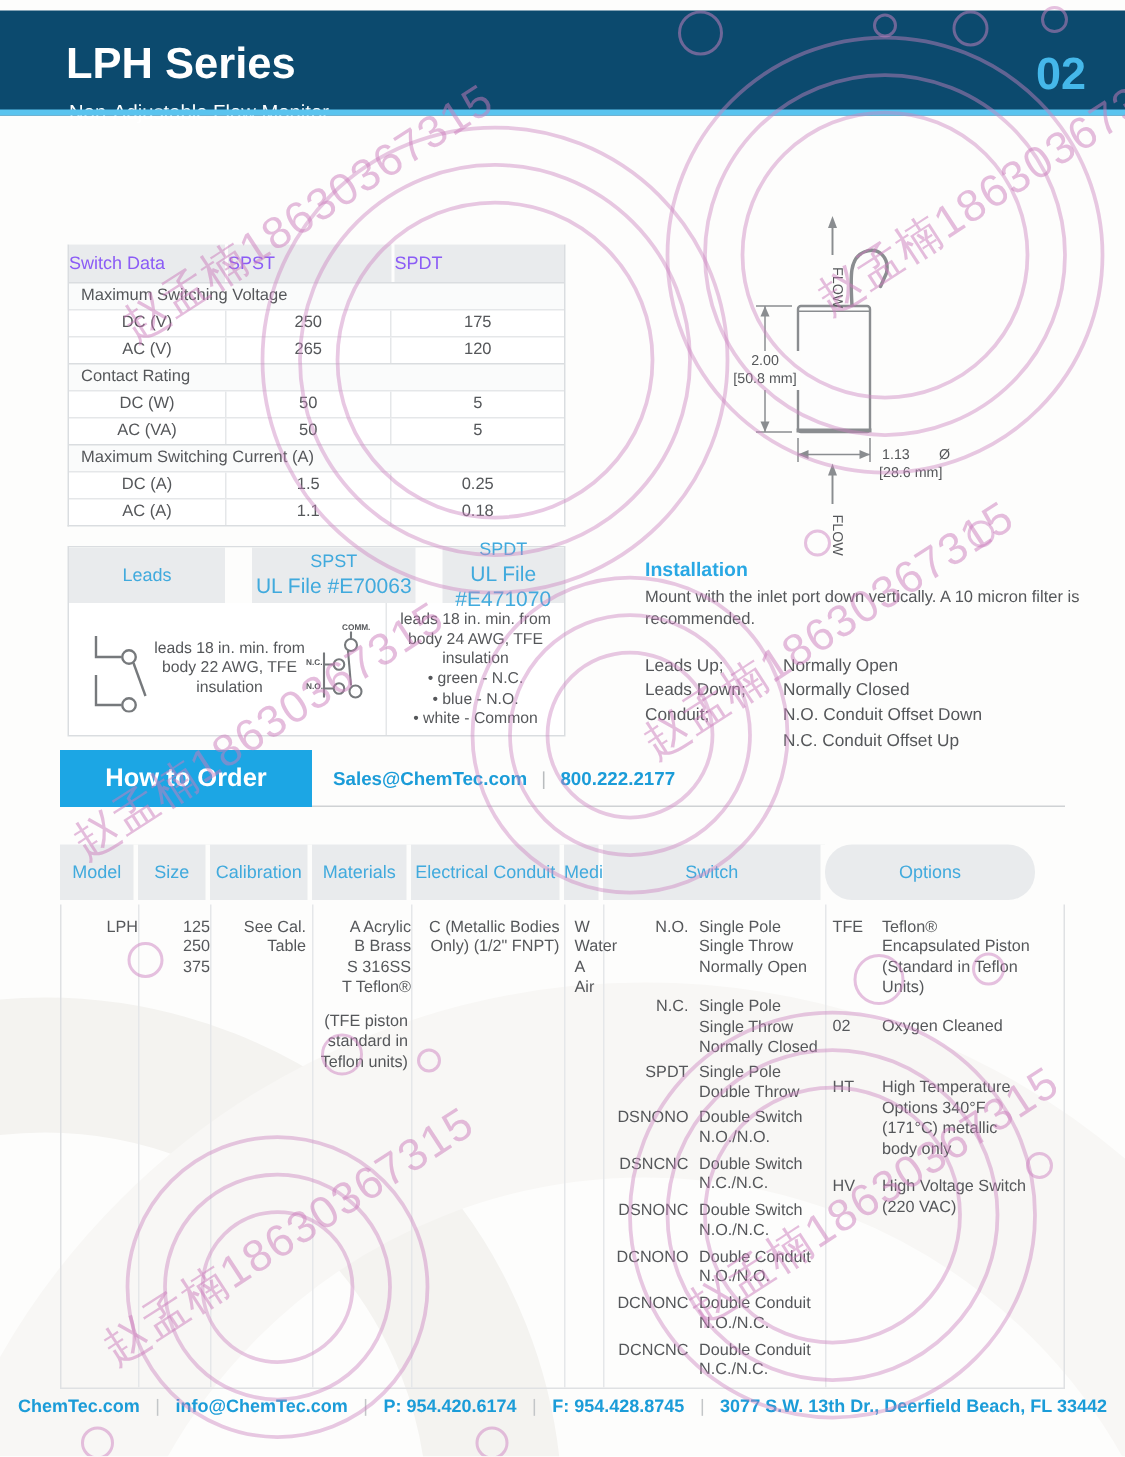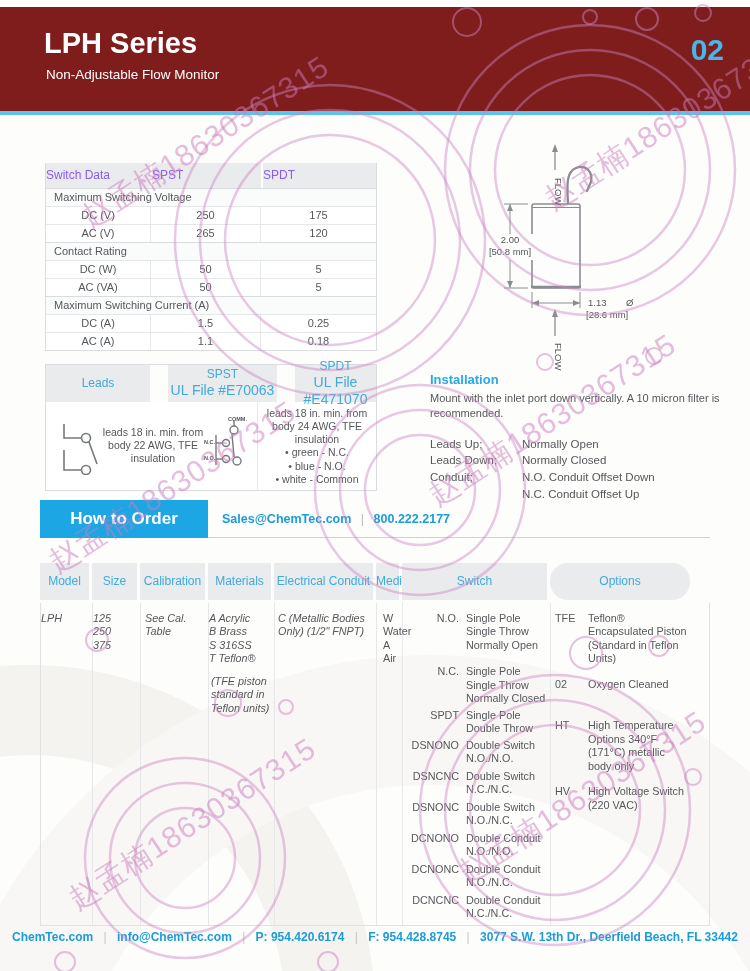--- a/index.html
+++ b/index.html
@@ -2,21 +2,21 @@
 <html><head>
 <meta charset="utf-8">
 <style>
   html,body{margin:0;padding:0;background:#fff;}
   .page{position:relative;width:750px;height:971px;background:#fdfdfc;overflow:hidden;
         font-family:"Liberation Sans",sans-serif;color:#55575a;}
   .layer{position:absolute;inset:0;}
   #ghost{z-index:0;} #content{z-index:1;} #wm{z-index:5;pointer-events:none;}
 
   
-  .banner{position:absolute;left:0;top:7px;width:750px;height:108px;background:#7f1d1d;}
+  .banner{position:absolute;left:0;top:7px;width:750px;height:70px;background:#0c4a6e;}
   .banner-strip{position:absolute;left:0;bottom:0;width:100%;height:4px;background:#5ac4ef;}
   .banner-title{position:absolute;left:44px;top:20px;font-size:29px;font-weight:bold;color:#ffffff;}
   .banner-subtitle{position:absolute;left:46px;top:60px;font-size:13.5px;color:#ffffff;}
   .banner-pagenum{position:absolute;right:26px;top:26px;font-size:30px;font-weight:bold;color:#45b8ea;}
 
   
   .swt{position:absolute;left:45px;top:163px;width:332px;font-size:11px;background:#fff;
        border:1px solid #dadde0;border-top:none;box-sizing:border-box;}
   .swt-head{display:flex;gap:2px;background:#fdfdfc;}
   .swt-head .hc{background:#e9ebed;color:#8b5cf6;font-size:12px;height:25px;line-height:25px;text-align:left;}
@@ -60,21 +60,21 @@
   .ot-head{display:flex;}
   .ot-head .hc{background:#e9ebed;color:#41aadd;font-size:12px;height:37px;line-height:37px;
                text-align:center;box-sizing:border-box;border-right:3px solid #fdfdfc;}
   .ot-head .hc:last-child{border-right:none;}
   .oc1{width:52px;} .oc2{width:48px;} .oc3{width:68px;} .oc4{width:66px;}
   .oc5{width:102px;} .oc6{width:26px;} .oc7{width:148px;} .oc8{width:140px;border-radius:18px;}
   .ot-body{display:flex;margin-top:3px;min-height:302px;border:1px solid #dfe1e3;border-top:none;
            box-sizing:border-box;line-height:1.25;}
   .ot-body > div{box-sizing:border-box;border-right:1px solid #e5e7e9;padding-top:9px;}
   .ot-body > div:last-child{border-right:none;}
-  .bc{text-align:left;font-style:italic;}
+  .bc{text-align:right;}
   .bc6{text-align:left;padding-left:6px;}
   .mat-note{margin-top:9px;padding:0 2px;}
   .cond{padding:0 3px;}
   .media-row .mcode{display:inline-block;width:12px;}
   .sw-block{display:flex;margin-bottom:4px;}
   .sw-code{width:56px;flex:none;text-align:right;}
   .sw-desc{flex:1;margin-left:7px;}
   .mb-lg{margin-bottom:13px;} .mb-sm{margin-bottom:3px;}
   .opt-block{display:flex;margin-bottom:12px;}
   .opt-code{width:28px;flex:none;}

